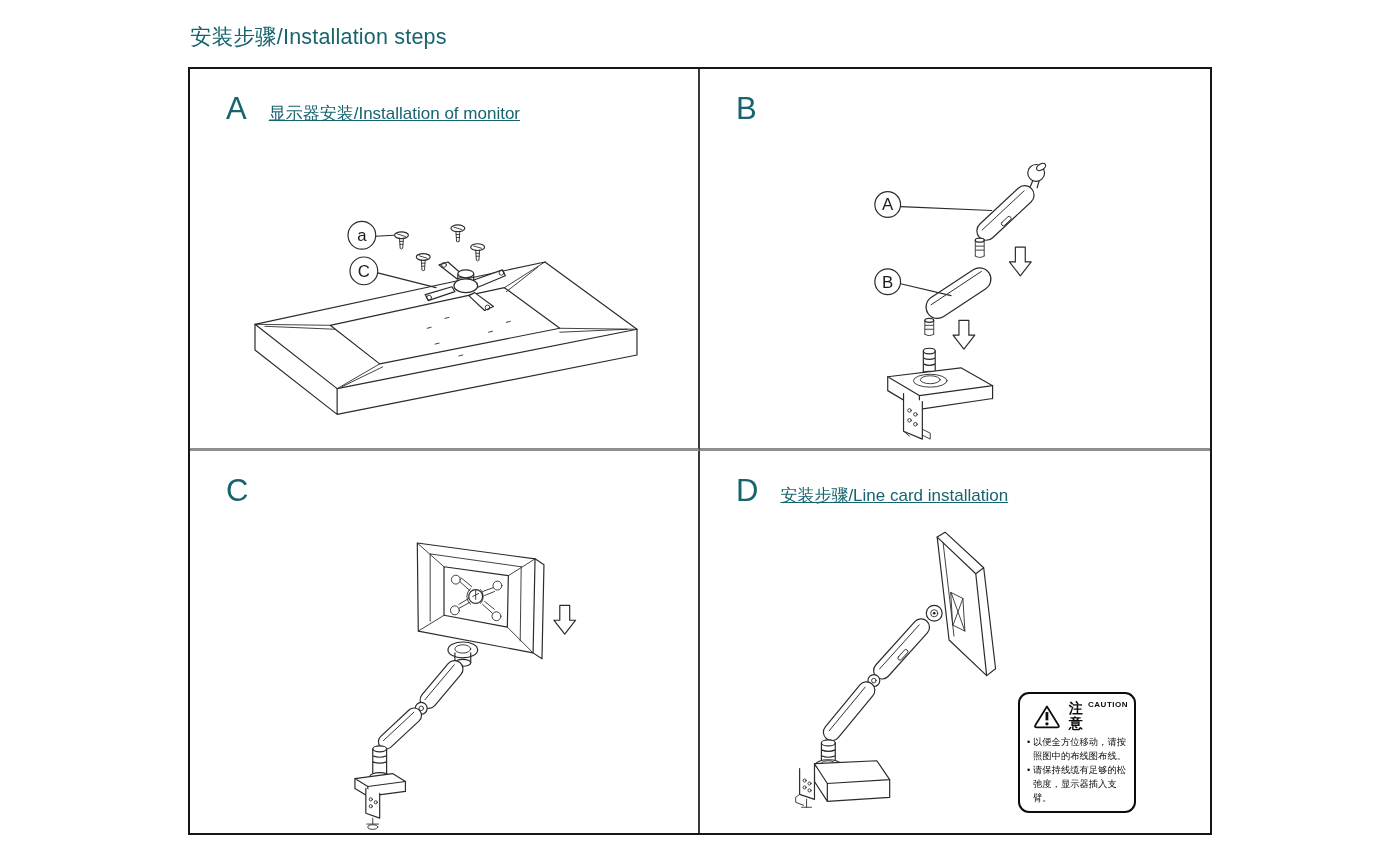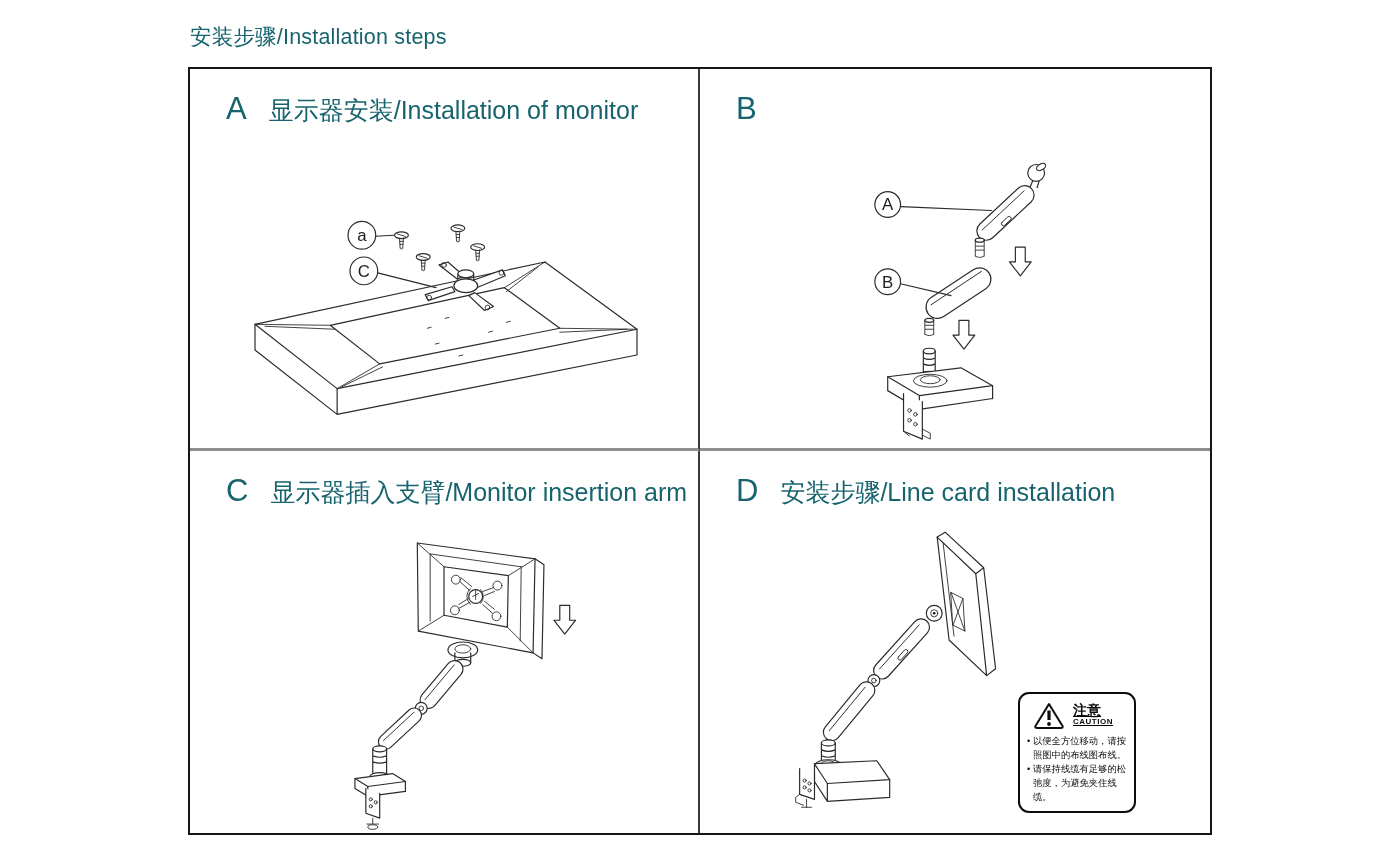--- a/index.html
+++ b/index.html
@@ -14,35 +14,35 @@
   .grid { position:absolute; left:188px; top:67px; width:1024px; height:768px;
     border:2.5px solid #161616; display:grid;
     grid-template-columns:1fr 1fr; grid-template-rows:1fr 1fr; background:#fff; }
   .cell { position:relative; background:#fff; }
   .cell.br2 { border-right:2px solid #3a3a3a; }
   .cell.bb3 { border-bottom:3px solid #8e8e8e; }
 
   .cell-head { position:absolute; left:36px; top:24px; display:flex;
     align-items:baseline; gap:22px; color:var(--accent); }
   .cell-letter { font-size:31px; line-height:1; }
-  .cell-title { font-size:25px; }
+  .cell-title { font-size:17px;text-decoration:underline; }
 
   svg.art { position:absolute; left:0; top:0; }
   svg.art path, svg.art line, svg.art circle, svg.art ellipse, svg.art rect {
     stroke:var(--ink); stroke-width:1.2; fill:none; stroke-linecap:round; stroke-linejoin:round; }
   svg.art .fw { fill:#ffffff; }
   svg.art .solid { fill:#1a1a1a; stroke:none; }
   svg.art .thin { stroke-width:.9; }
   svg.art text { fill:#1d1d1d; stroke:none; font-size:17px;
     font-family:"Liberation Sans","DejaVu Sans",sans-serif; }
 
   .caution { position:absolute; left:318px; top:241px; width:118px; height:121px;
     border:2px solid #0c0c0c; border-radius:11px; background:#fff; padding:7px 6px 4px 7px; }
   .c-head { display:flex; align-items:center; gap:8px; margin-left:6px; }
-  .c-titles { display:flex; flex-direction:column; line-height:1.05;text-decoration:underline; }
+  .c-titles { display:flex; flex-direction:row; line-height:1.05; }
   .c-zh { font-size:14px; font-weight:bold; color:#0c0c0c; }
   .c-en { font-size:8px; font-weight:bold; letter-spacing:.5px; color:#0c0c0c;text-align:right; }
   .c-body { margin-top:6px; }
   .c-item { display:flex; font-size:9.3px; line-height:1.5; color:#0c0c0c; }
   .c-item .dot { width:6px; flex:0 0 6px; }
 </style>
 </head>
 <body>
 
 <div class="page">
@@ -180,21 +180,20 @@
           <path d="M201,217 L252,229"></path>
           <circle class="fw" cx="188" cy="215" r="13"></circle>
           <text x="188" y="221" text-anchor="middle">B</text>
         </g>
       </svg>
     </div>
 
     <div class="cell br2">
       <div class="cell-head">
         <span class="cell-letter">C</span>
-        <span class="cell-title">显示器插入支臂/Monitor insertion arm</span>
       </div>
       <svg class="art" width="510" height="380" viewBox="0 0 512 384">
         <defs>
           <path id="arrC" d="M-5,0 h10 v15 h6 l-11,14 -11,-14 h6 z"></path>
         </defs>
 
         <g>
           <path class="fw" d="M228,93 L347,109 L345,204 L229,182 Z"></path>
           <path d="M347,109 L356,115 L354,210 L345,204"></path>
           <path class="fw" d="M255,117 L320,126 L319,178 L255,166 Z"></path>
@@ -303,20 +302,20 @@
             <span class="c-en">CAUTION</span>
           </div>
         </div>
         <div class="c-body">
           <div class="c-item">
             <span class="dot">•</span>
             <span>以便全方位移动，请按照图中的布线图布线。</span>
           </div>
           <div class="c-item">
             <span class="dot">•</span>
-            <span>请保持线缆有足够的松弛度，为避免夹住线缆。</span>
+            <span>请保持线缆有足够的松弛度，显示器插入支臂。</span>
           </div>
         </div>
       </div>
     </div>
 
   </div>
 </div>
 
 </body></html>

